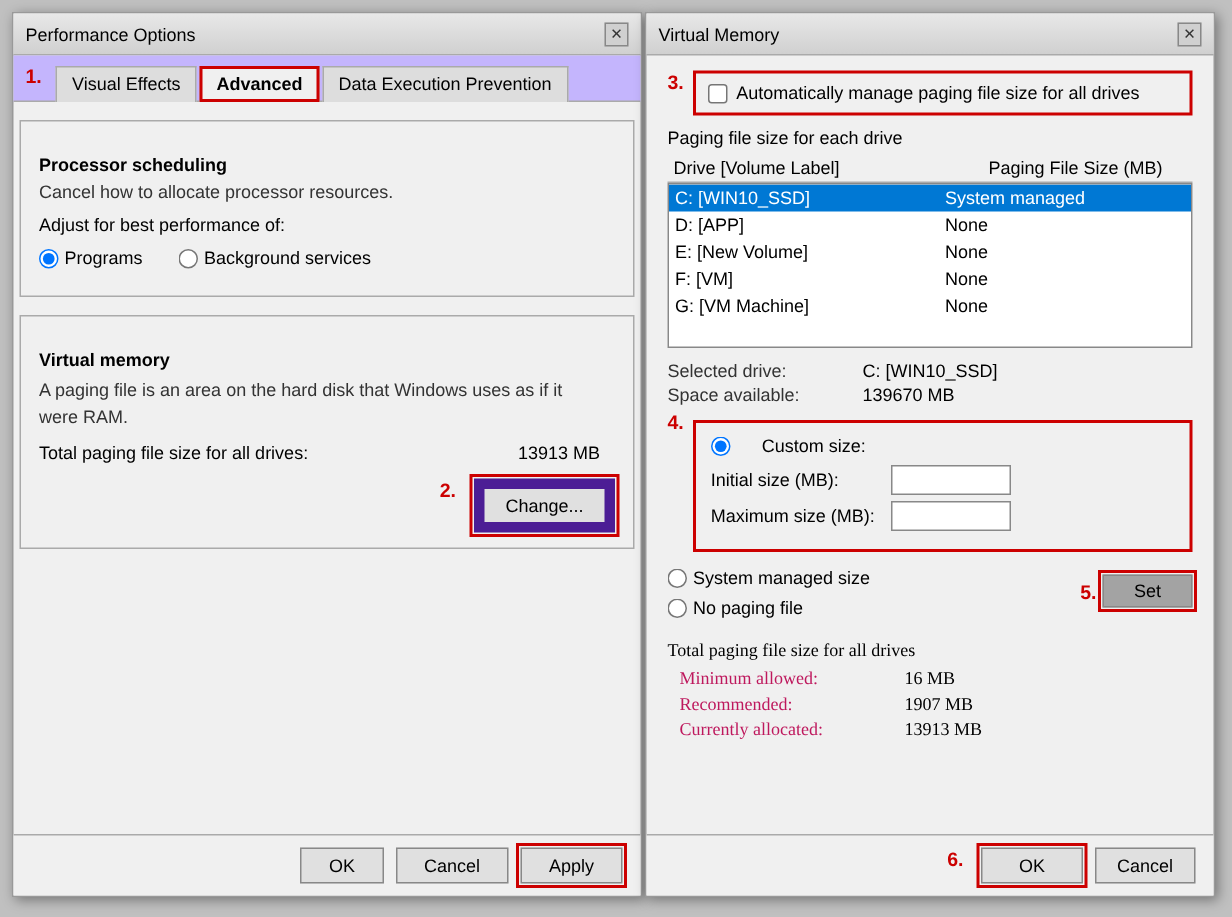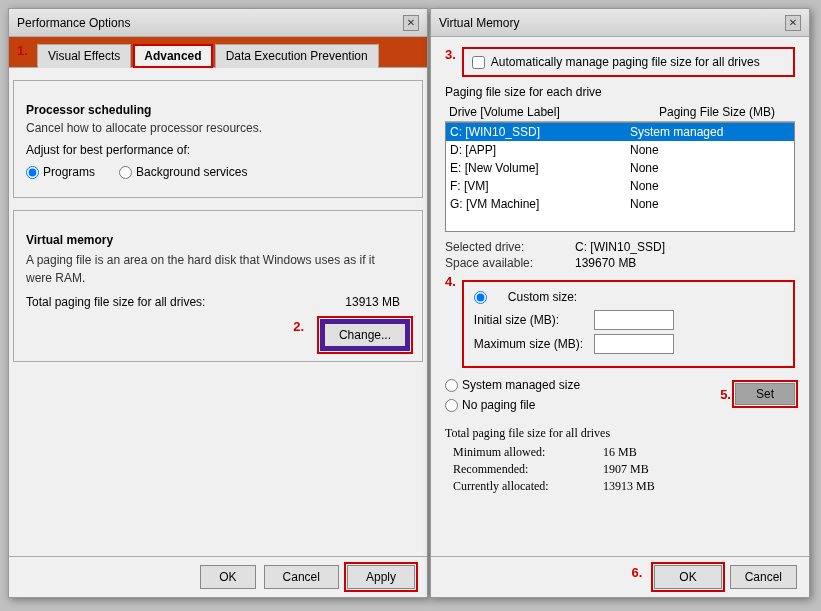--- a/index.html
+++ b/index.html
@@ -51,21 +51,21 @@
       justify-content: center;
       font-size: 10px;
       cursor: pointer;
       color: #333;
     }
 
     
     .tabs-bar {
       display: flex;
       padding: 6px 6px 0;
-      background: #c2410c;
+      background: #c4b5fd;
       border-bottom: 1px solid #aaa;
     }
 
     .tab {
       padding: 4px 10px;
       border: 1px solid #aaa;
       border-bottom: none;
       background: #ddd;
       cursor: pointer;
       font-size: 12px;
@@ -127,21 +127,21 @@
 
     .total-paging-row {
       display: flex;
       justify-content: space-between;
       align-items: center;
       margin-top: 8px;
     }
 
     .change-btn {
       padding: 4px 14px;
-      border: 5px solid #4c1d95;
+      border: 7px solid #4c1d95;
       background: #e0e0e0;
       cursor: pointer;
       font-size: 12px;
       outline: 2px solid #cc0000;
       outline-offset: 1px;
     }
 
     
     .window-footer {
       position: absolute;
@@ -319,21 +319,21 @@
     }
 
     .total-row {
       display: flex;
       margin-bottom: 2px;
       padding-left: 8px;
     }
 
     .total-label {
       width: 150px;
-      color: #000000;
+      color: #be185d;
     }
 
     .vm-footer {
       position: absolute;
       bottom: 0;
       left: 0;
       right: 0;
       padding: 8px 12px;
       display: flex;
       justify-content: flex-end;

